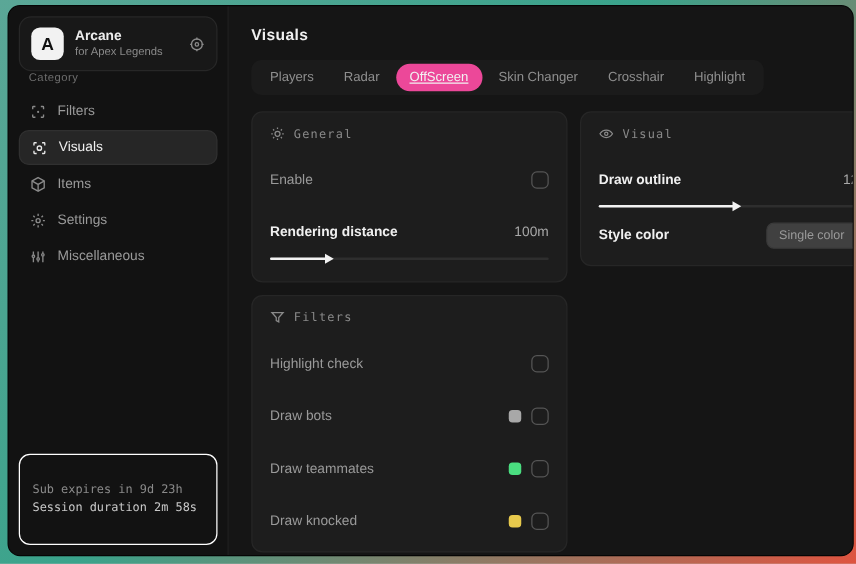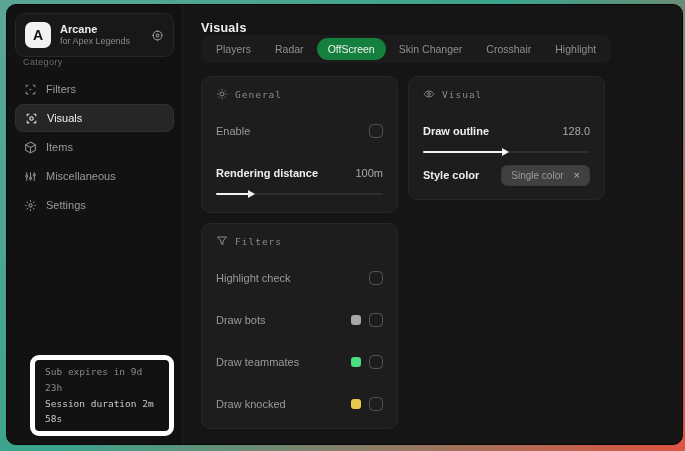--- a/index.html
+++ b/index.html
@@ -40,40 +40,40 @@
   .nav { display:flex; flex-direction:column; gap:1px; }
   .nav-item {
     display:flex; align-items:center; gap:9px; height:28px;
     padding:0 9px; border-radius:8px; font-size:11px; color:#9a9a9a;
     cursor:pointer;
   }
   .nav-item .nicon { display:flex; color:#8a8a8a; }
   .nav-item.active { background:#262626; color:#f0f0f0; border:1px solid #303030; }
   .nav-item.active .nicon { color:#e8e8e8; }
   .side-footer {
-    position:absolute; left:23px; right:8px; bottom:8px;
-    border:5px solid #ffffff; border-radius:9px; padding:4px 10px;
+    position:absolute; left:8px; right:8px; bottom:8px;
+    border:1px solid #ffffff; border-radius:9px; padding:20px 10px;
     font-family:"DejaVu Sans Mono", monospace; line-height:1.65;
   }
   .foot-line1 { font-size:9.5px; color:#8a8a8a; }
   .foot-line2 { font-size:9.5px; color:#c9c9c9; }
   
   .main { flex:1; padding:16px 18px; background:#151515; }
   .page-title { color:#f0f0f0; font-size:12.5px; font-weight:bold; letter-spacing:.3px; }
   .tabbar {
-    display:inline-flex; align-items:center; gap:2px; 
+    display:inline-flex; align-items:center; gap:2px; margin-top:13px;
     background:#1b1b1b; border-radius:8px; padding:3px 4px;
   }
   .tab {
     font-size:10.5px; color:#8f8f8f; padding:5px 11px; border-radius:14px;
     cursor:pointer; white-space:nowrap;
   }
-  .tab.active { background:#15803d; color:#f2f2f2; }
+  .tab.active { background:#ec4899; color:#f2f2f2;text-decoration:underline; }
   .content { display:flex; gap:10px; margin-top:13px; align-items:flex-start; }
-  .col { display:flex; flex-direction:column; gap:10px; width:197px; }
+  .col { display:flex; flex-direction:column; gap:10px; width:253px; }
   .card {
     background:#1d1d1d; border:1px solid #262626; border-radius:9px;
     padding:11px 14px 13px 14px; width:100%;
   }
   .card-head {
     display:flex; align-items:center; gap:7px;
     font-family:"DejaVu Sans Mono", monospace; font-size:9.5px;
     color:#8a8a8a; letter-spacing:1px; margin-bottom:10px;
   }
   .card-head .hicon { display:flex; color:#8a8a8a; }
@@ -158,36 +158,36 @@
           <svg width="13" height="13" viewBox="0 0 24 24" fill="none" stroke="currentColor" stroke-width="2">
             <path d="M12 2 21 7v10l-9 5-9-5V7l9-5z"></path>
               <path d="M3.3 7.3 12 12l8.7-4.7M12 12v9.5"></path>
           </svg>
         </span>
         <span>Items</span>
       </div>
       <div class="nav-item">
         <span class="nicon">
           <svg width="13" height="13" viewBox="0 0 24 24" fill="none" stroke="currentColor" stroke-width="2">
+            <circle cx="12" cy="12" r="3"></circle>
+            <path d="M12 2v3M12 19v3M2 12h3M19 12h3M4.9 4.9l2.1 2.1M17 17l2.1 2.1M19.1 4.9 17 7M7 17l-2.1 2.1"></path>
+          </svg>
+        </span>
+        <span>Settings</span>
+      </div>
+      <div class="nav-item">
+        <span class="nicon">
+          <svg width="13" height="13" viewBox="0 0 24 24" fill="none" stroke="currentColor" stroke-width="2">
             <path d="M5 4v5M5 13v7M12 4v9M12 17v3M19 4v3M19 11v9"></path>
             <circle cx="5" cy="11" r="1.8"></circle>
               <circle cx="12" cy="15" r="1.8"></circle>
               <circle cx="19" cy="9" r="1.8"></circle>
           </svg>
         </span>
         <span>Miscellaneous</span>
-      </div>
-      <div class="nav-item">
-        <span class="nicon">
-          <svg width="13" height="13" viewBox="0 0 24 24" fill="none" stroke="currentColor" stroke-width="2">
-            <circle cx="12" cy="12" r="3"></circle>
-            <path d="M12 2v3M12 19v3M2 12h3M19 12h3M4.9 4.9l2.1 2.1M17 17l2.1 2.1M19.1 4.9 17 7M7 17l-2.1 2.1"></path>
-          </svg>
-        </span>
-        <span>Settings</span>
       </div>
     </div>
 
     <div class="side-footer">
       <div class="foot-line1">Sub expires in 9d 23h</div>
       <div class="foot-line2">Session duration 2m 58s</div>
     </div>
   </div>
 
   <div class="main">

